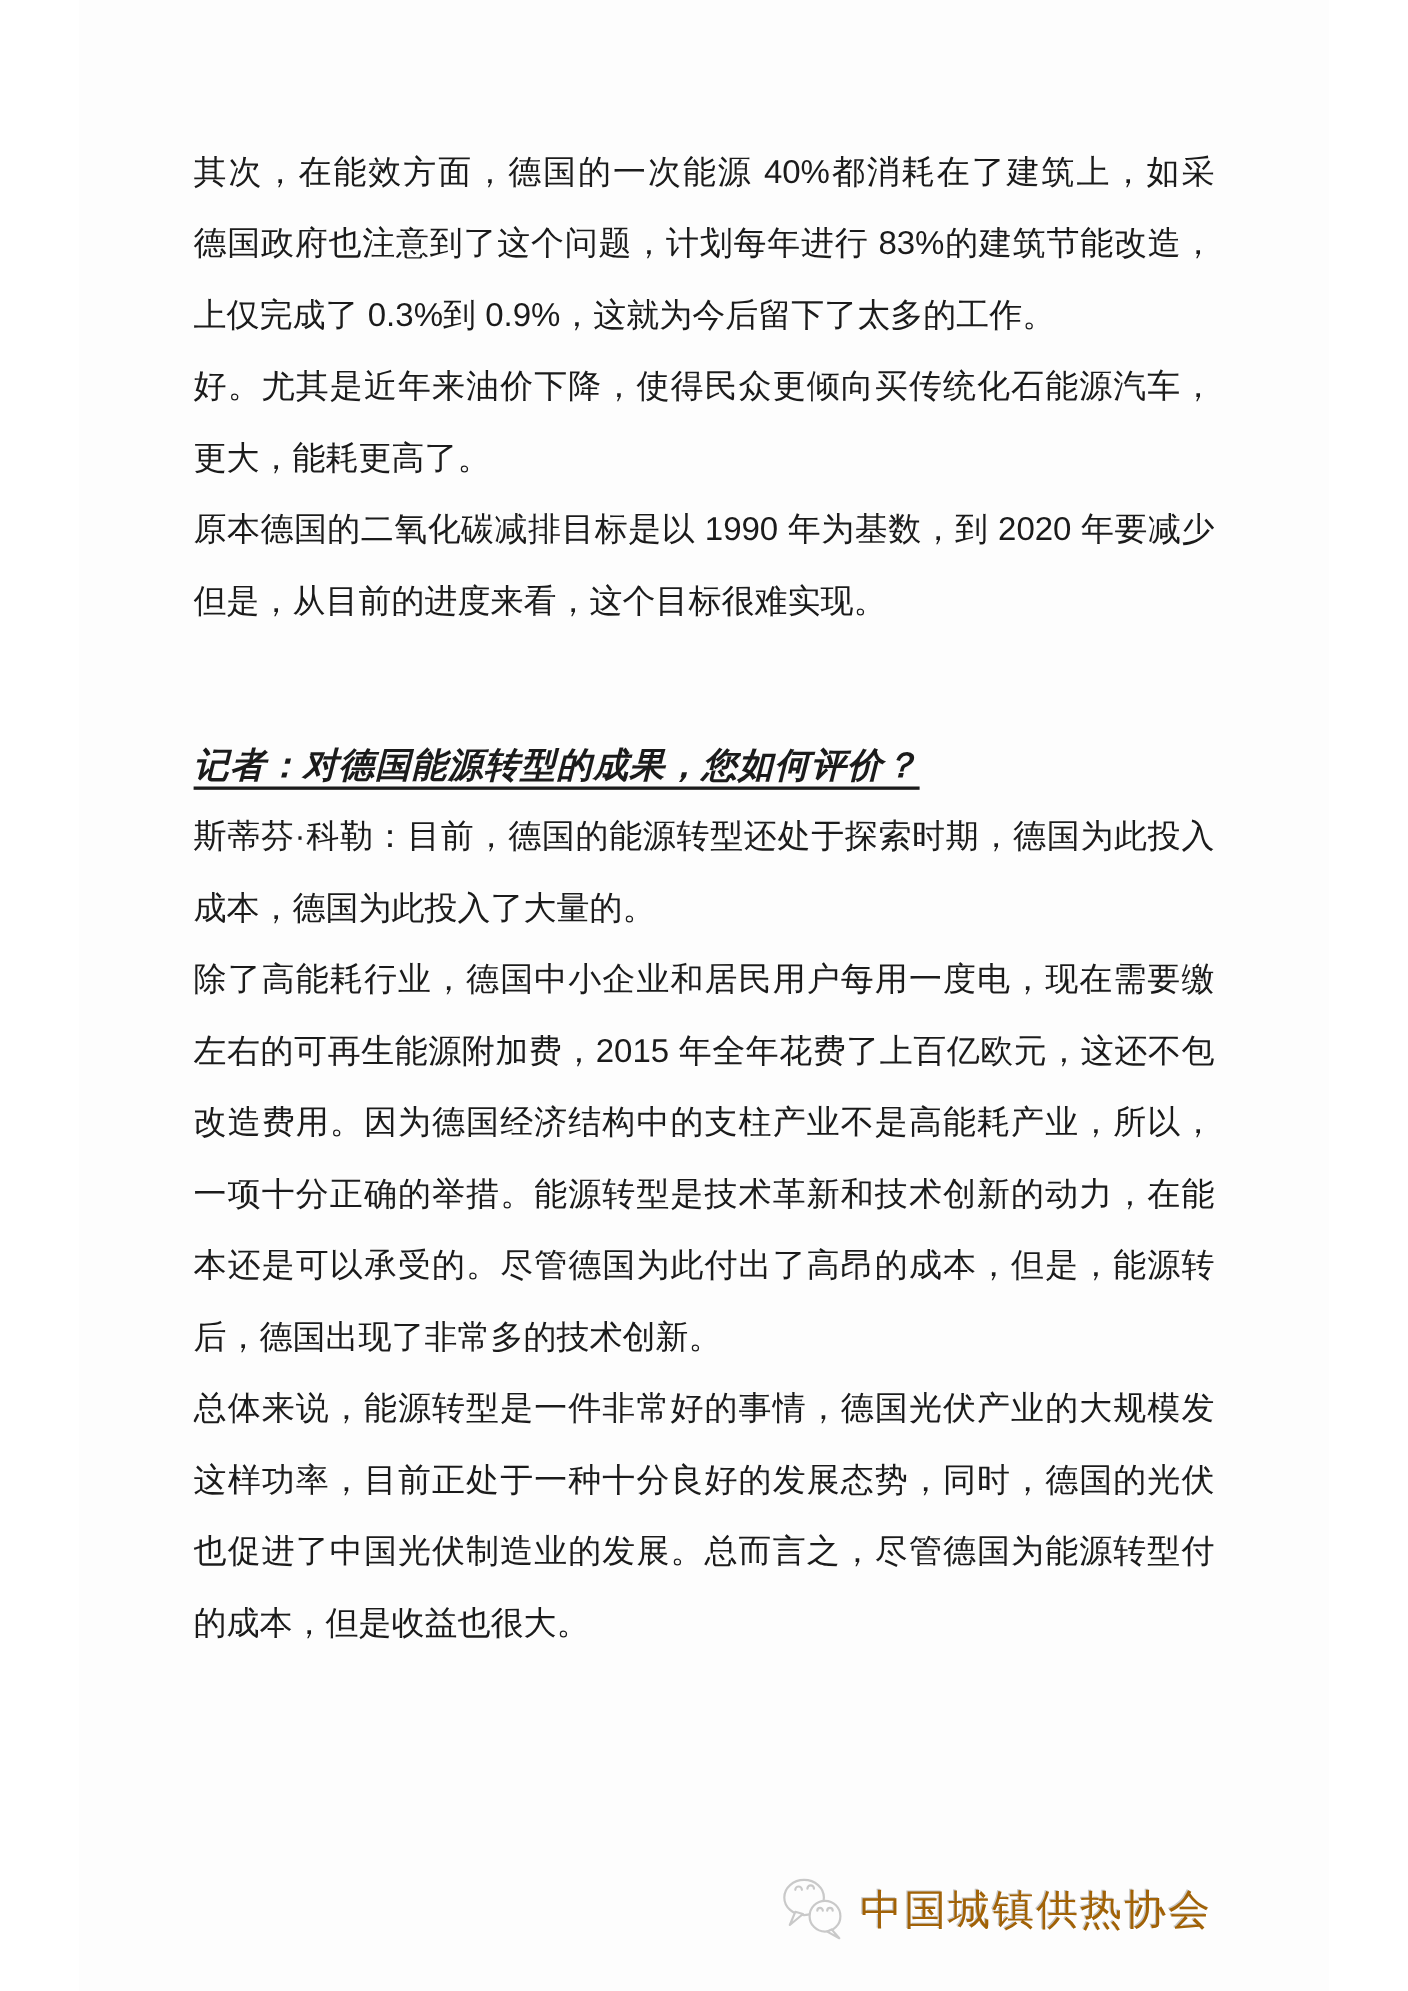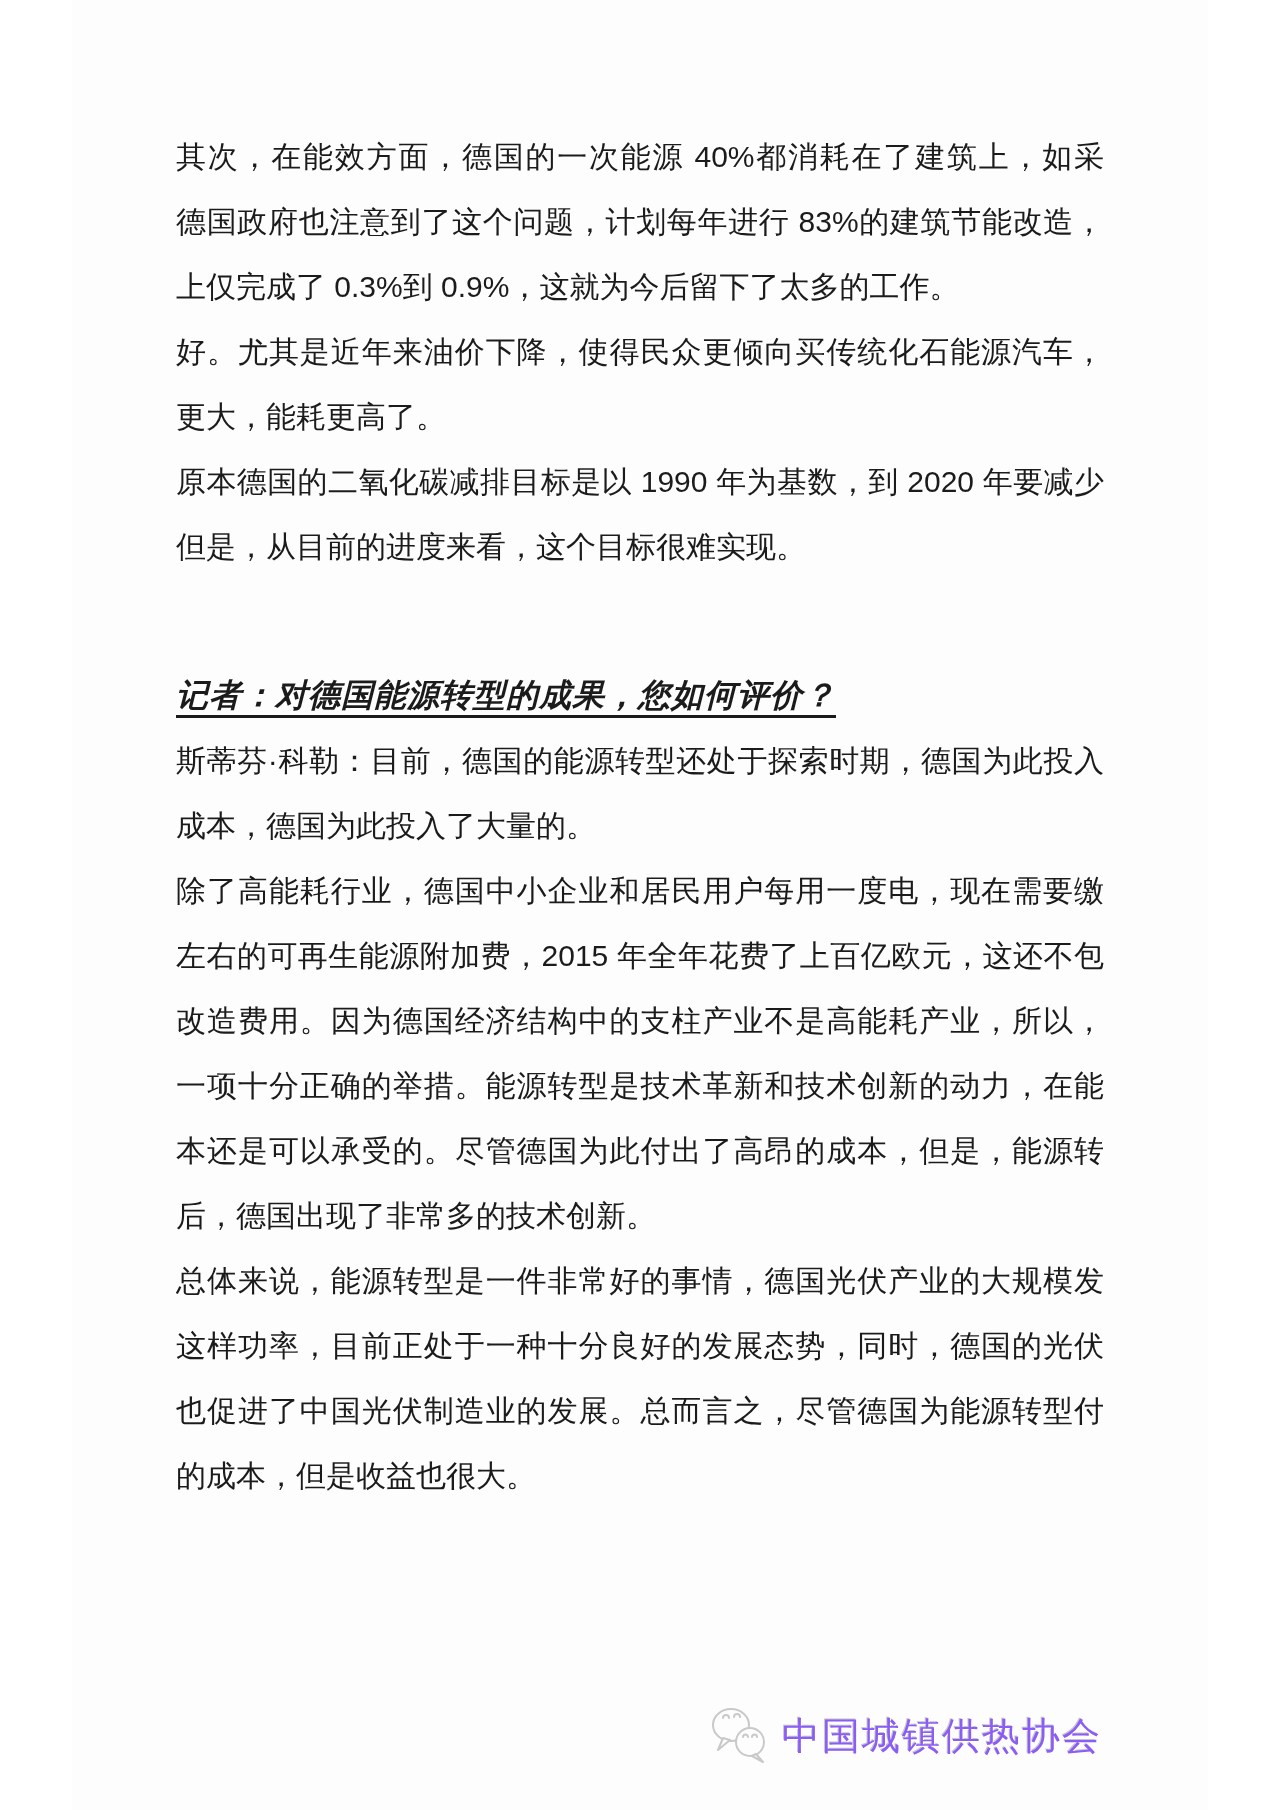--- a/index.html
+++ b/index.html
@@ -55,21 +55,21 @@
     top: 1700px;
     right: 106px;
     display: flex;
     align-items: center;
     gap: 10px;
   }
   .wm-icon { display: inline-block; width: 66px; height: 72px; }
   .wm-text {
     font-size: 38px;
     letter-spacing: 2px;
-    color: #8b5cf6;
+    color: #a16207;
     text-shadow: 1px 1px 0 #ffffff, -1px -1px 0 #c6c6c6;
     white-space: nowrap;
   }
 </style>
 </head>
 <body>
 
 <div class="page">
 
   <div class="content">

